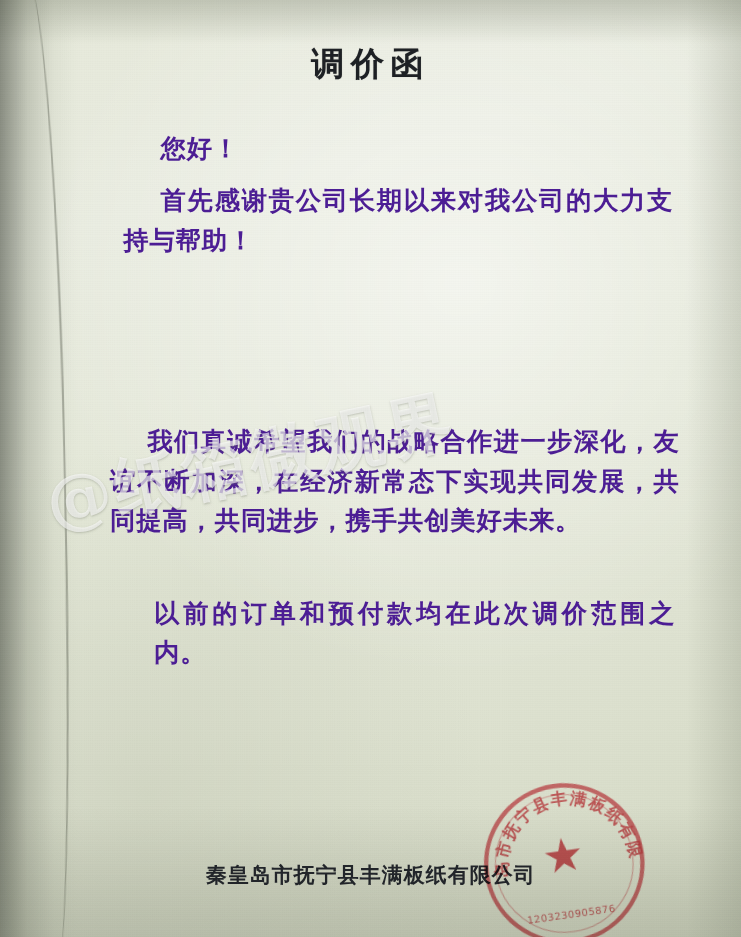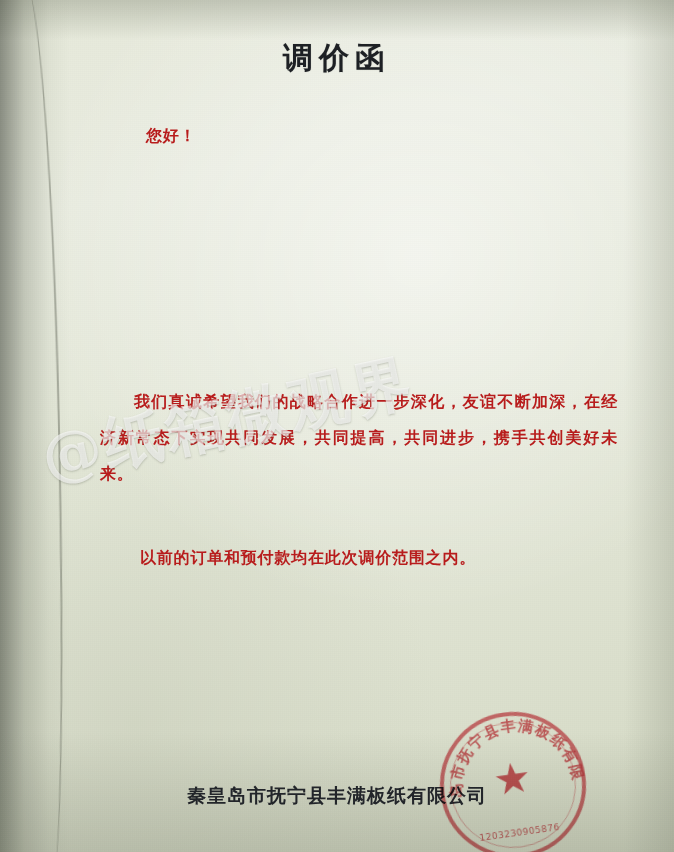--- a/index.html
+++ b/index.html
@@ -86,26 +86,26 @@
     font-size: 21px;
     font-weight: bold;
     letter-spacing: 2px;
     font-family: "DejaVu Serif", serif;
   }
 
   .body-block {
     position: absolute;
     left: 112px;
     right: 62px;
-    font-size: 16px;
+    font-size: 23px;
     line-height: 36px;
     letter-spacing: 0.8px;
     font-family: Liberation Serif, serif;
     text-align: justify;
-    color: #b91c1c;
+    color: #4c1d95;
     font-weight: bold;
   }
   .indent { text-indent: 34px; }
 
   #p-greeting { top: 118px; }
   #p-thanks   { top: 165px; }
   #p-main     { top: 202px; left: 100px; right: 56px; }
   #p-hope     { top: 360px; left: 100px; right: 56px; margin-top: 24px; }
   #p-orders   { top: 540px; left: 140px; right: 60px; }
   #p-effect   { top: 548px; left: 140px; right: 60px; }
@@ -214,20 +214,21 @@
   <div id="right-shadow"></div>
   <div id="bottom-shadow"></div>
 
   <div id="content">
 
     <div class="doc-title">调价函</div>
 
 
     <div class="body-block indent" id="p-greeting">您好！</div>
 
+    <div class="body-block indent" id="p-thanks">首先感谢贵公司长期以来对我公司的大力支持与帮助！</div>
 
 
     <div class="body-block indent" id="p-hope">我们真诚希望我们的战略合作进一步深化，友谊不断加深，在经济新常态下实现共同发展，共同提高，共同进步，携手共创美好未来。</div>
 
     <div class="body-block" id="p-orders">以前的订单和预付款均在此次调价范围之内。</div>
 
 
 
     <div class="company-line">秦皇岛市抚宁县丰满板纸有限公司</div>
 

